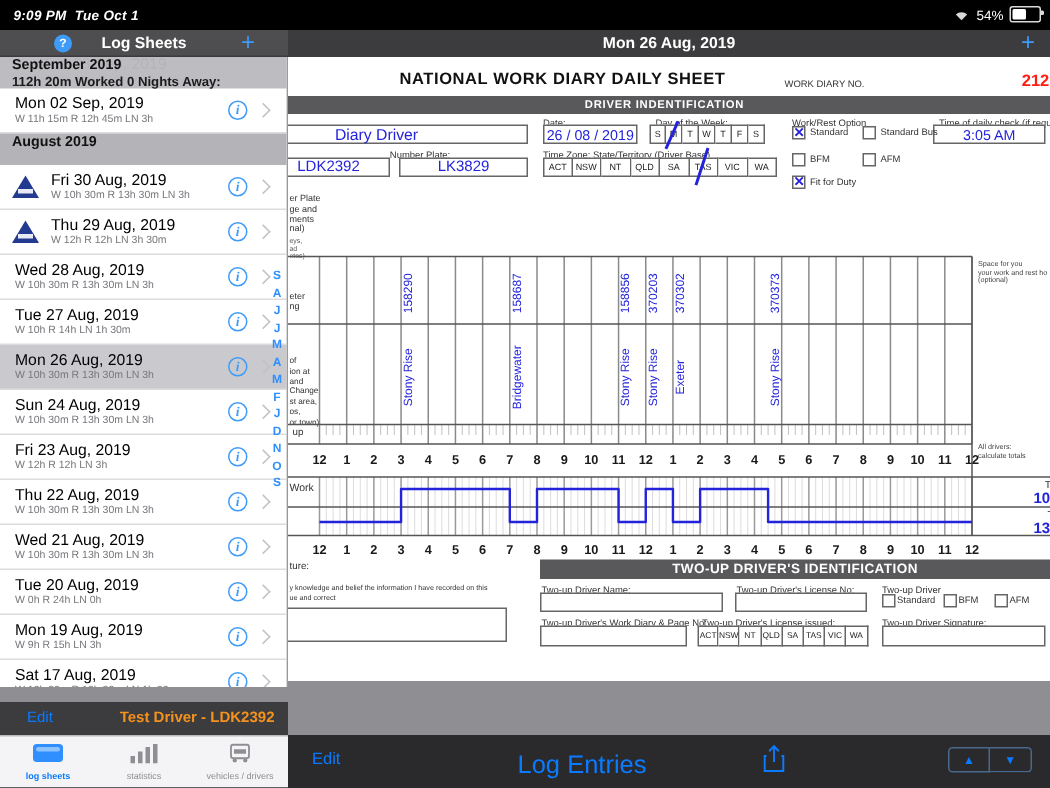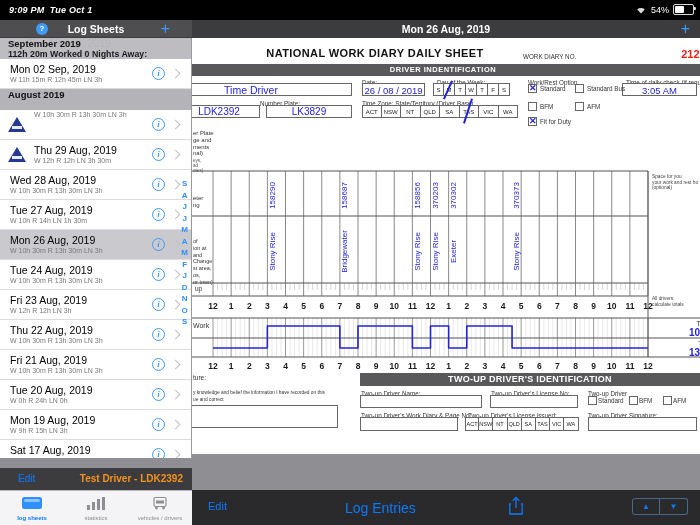--- a/index.html
+++ b/index.html
@@ -76,21 +76,21 @@
   #gray-strip{left:0;top:454px;width:700px;height:36px;background:#8f8f93;z-index:12;}
   #side-toolbar{left:0;top:468px;width:192px;height:22px;background:#3c3c3e;z-index:28;}
   #side-toolbar .edit{position:absolute;left:18px;top:5px;color:#0a7aff;font-size:10px;}
   #side-toolbar .driver{position:absolute;right:9px;top:5px;color:#f5921e;font-size:10px;font-weight:bold;}
   #tabbar{left:0;top:490px;width:192px;height:35px;background:#f4f4f6;border-top:1px solid #b9b9bb;box-sizing:border-box;z-index:28;display:flex;justify-content:space-around;align-items:center;}
   .tab{display:flex;flex-direction:column;align-items:center;width:60px;}
   .tab .tlabel{font-size:6px;margin-top:1px;color:#8e8e93;}
   .tab.active .tlabel{color:#0a7aff;font-weight:bold;}
   #right-toolbar{left:192px;top:490px;width:508px;height:35px;background:#2a2a2c;z-index:26;}
   #right-toolbar .edit{position:absolute;left:16px;top:10px;color:#0a7aff;font-size:11px;}
-  #rt-logentries{position:absolute;left:153px;top:10px;color:#0a7aff;font-size:14px;}
+  #rt-logentries{position:absolute;left:153px;top:10px;color:#0a7aff;font-size:17px;}
   #rt-share{position:absolute;left:316px;top:6px;}
   #updown{position:absolute;right:12px;top:8px;display:flex;}
   .udbtn{width:28px;height:17px;border:1px solid #48688c;box-sizing:border-box;color:#0a7aff;font-size:8px;text-align:center;line-height:16px;background:transparent;}
   .udbtn:first-child{border-radius:3px 0 0 3px;}
   .udbtn:last-child{border-radius:0 3px 3px 0;border-left:none;}
 </style>
 </head>
 <body>
 
 <div id="app">
@@ -101,21 +101,21 @@
     <div id="diary-no" class="abs">2120564</div>
     <div id="bar-driver" class="dark-bar">DRIVER INDENTIFICATION</div>
 
     <div class="lbl" style="left:170px;top:41px;">Name:</div>
     <div class="lbl" style="left:362px;top:41px;">Date:</div>
     <div class="lbl" style="left:437px;top:41px;">Day of the Week:</div>
     <div class="lbl" style="left:528px;top:41px;">Work/Rest Option</div>
     <div class="lbl" style="left:626px;top:41px;">Time of daily check (if required)</div>
 
     <div class="box" style="left:150px;top:45px;width:202px;height:13px;">
-      <div class="hand" style="font-size:10.5px;margin-top:0px;">Time Driver</div>
+      <div class="hand" style="font-size:10.5px;margin-top:0px;">Diary Driver</div>
       </div>
     <div class="box" style="left:362px;top:45px;width:63px;height:13px;">
       <div class="hand" style="font-size:9.5px;margin-top:1px;">26 / 08 / 2019</div>
       </div>
     <div class="cellrow" style="left:433px;top:45px;" id="dow-row">
         <span class="cell" style="width: 11px; height: 13px; font-size: 6px; line-height: 12px;">S</span>
         <span class="cell" style="width: 11px; height: 13px; font-size: 6px; line-height: 12px;">M</span>
         <span class="cell" style="width: 11px; height: 13px; font-size: 6px; line-height: 12px;">T</span>
         <span class="cell" style="width: 11px; height: 13px; font-size: 6px; line-height: 12px;">W</span>
         <span class="cell" style="width: 11px; height: 13px; font-size: 6px; line-height: 12px;">T</span>
@@ -571,20 +571,21 @@
           <div class="ls-date">Mon 02 Sep, 2019</div>
           <div class="ls-detail">W 11h 15m  R 12h 45m LN 3h</div>
           <span class="info-ic">i</span>
           <span class="chev"></span>
         </div>
         <div class="section-header">
           <div class="sh-title">August 2019</div>
         </div>
         <div class="ls-row flagged">
           <span class="flag-tri"></span>
+          <div class="ls-date">Fri 30 Aug, 2019</div>
           <div class="ls-detail">W 10h 30m  R 13h 30m LN 3h</div>
           <span class="info-ic">i</span>
           <span class="chev"></span>
         </div>
         <div class="ls-row flagged">
           <span class="flag-tri"></span>
           <div class="ls-date">Thu 29 Aug, 2019</div>
           <div class="ls-detail">W 12h  R 12h LN 3h 30m</div>
           <span class="info-ic">i</span>
           <span class="chev"></span>
@@ -601,39 +602,39 @@
           <span class="info-ic">i</span>
           <span class="chev"></span>
         </div>
         <div class="ls-row selected">
           <div class="ls-date">Mon 26 Aug, 2019</div>
           <div class="ls-detail">W 10h 30m  R 13h 30m LN 3h</div>
           <span class="info-ic">i</span>
           <span class="chev"></span>
         </div>
         <div class="ls-row">
-          <div class="ls-date">Tue 24 Aug, 2019</div>
+          <div class="ls-date">Sun 24 Aug, 2019</div>
           <div class="ls-detail">W 10h 30m  R 13h 30m LN 3h</div>
           <span class="info-ic">i</span>
           <span class="chev"></span>
         </div>
         <div class="ls-row">
           <div class="ls-date">Fri 23 Aug, 2019</div>
           <div class="ls-detail">W 12h  R 12h LN 3h</div>
           <span class="info-ic">i</span>
           <span class="chev"></span>
         </div>
         <div class="ls-row">
           <div class="ls-date">Thu 22 Aug, 2019</div>
           <div class="ls-detail">W 10h 30m  R 13h 30m LN 3h</div>
           <span class="info-ic">i</span>
           <span class="chev"></span>
         </div>
         <div class="ls-row">
-          <div class="ls-date">Fri 21 Aug, 2019</div>
+          <div class="ls-date">Wed 21 Aug, 2019</div>
           <div class="ls-detail">W 10h 30m  R 13h 30m LN 3h</div>
           <span class="info-ic">i</span>
           <span class="chev"></span>
         </div>
         <div class="ls-row">
           <div class="ls-date">Tue 20 Aug, 2019</div>
           <div class="ls-detail">W 0h  R 24h LN 0h</div>
           <span class="info-ic">i</span>
           <span class="chev"></span>
         </div>

